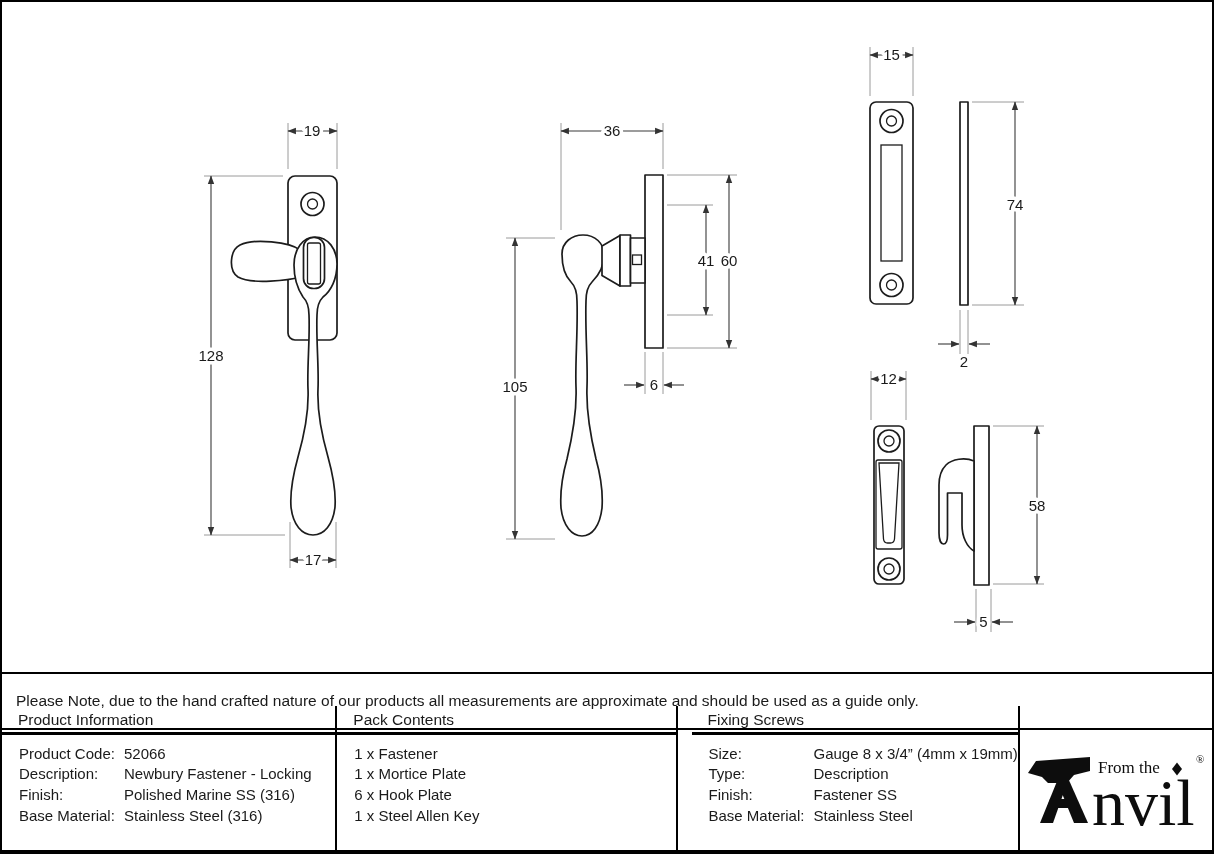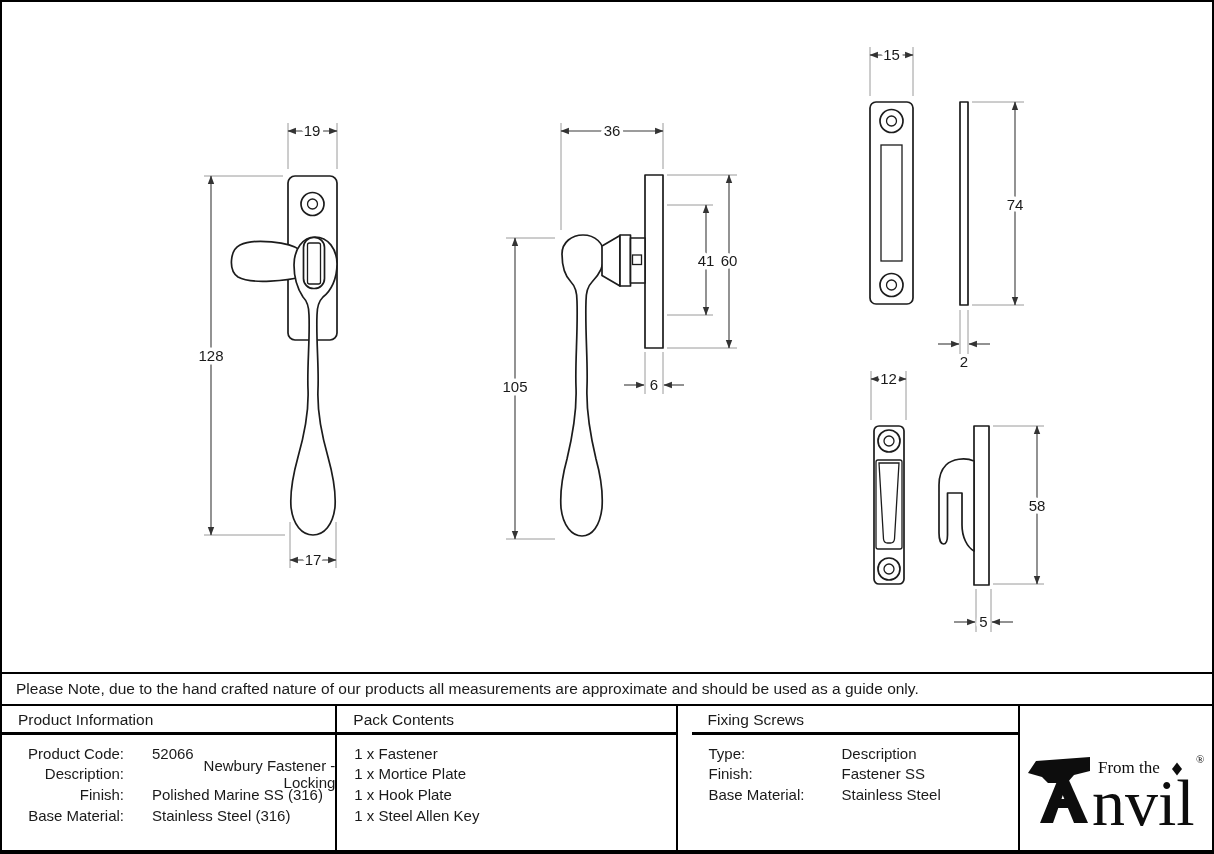--- a/index.html
+++ b/index.html
@@ -13,29 +13,29 @@
   svg .shape{fill:#fff; stroke:#1c1c1c; stroke-width:1.7; stroke-linejoin:round;}
   svg .shape-thin{fill:none; stroke:#1c1c1c; stroke-width:1.3;}
   svg .ext{stroke:#9a9a9a; stroke-width:1; fill:none;}
   svg .dim{stroke:#3a3a3a; stroke-width:1.1; fill:none;}
   svg text.dlabel{
     font-family:"Liberation Sans",sans-serif; font-size:15px; fill:#1a1a1a;
     text-anchor:middle; paint-order:stroke; stroke:#fff; stroke-width:7px; stroke-linejoin:round;
   }
   .bottom-section{position:absolute; top:670px; left:0; right:0; bottom:0; border-top:2px solid #000;}
   .note-row{height:30px; border-bottom:2px solid #000; display:flex; align-items:center;
-    padding:0 14px; font-size:15.5px;}
+    padding:12px 14px; font-size:15.5px;}
   .cols{position:absolute; top:32px; left:0; right:0; bottom:0; display:flex;}
   .col{position:relative; border-right:2px solid #000; box-sizing:border-box;}
-  .col.c1{width:343px;text-align:right;} .col.c2{width:348px;} .col.c3{width:336px;margin-left:14px;}
+  .col.c1{width:343px;} .col.c2{width:348px;} .col.c3{width:336px;margin-left:14px;}
   .col.c4{flex:1; border-right:none; display:flex; align-items:center; justify-content:flex-start;}
   .col-header{height:23px; border-bottom:3px solid #000; display:flex; align-items:flex-end;
     padding:0 0 3px 16px; font-size:15.5px;}
   .col-body{padding:8px 0 0 17px; font-size:15px;}
-  .kv{display:flex; align-items:center; height:20.6px;gap:28px;}
+  .kv{display:flex; align-items:center; height:20.6px;}
   .kv .k{width:105px; flex:none;}
   .li{display:flex; align-items:center; height:20.6px;}
   .logo-svg text{font-family:"Liberation Serif", serif; fill:#0d0d0d;}
   .logo-svg .big{font-size:66px;}
   .logo-svg .small{font-size:17px;}
   .logo-svg .reg{font-size:11px;}
 </style>
 </head>
 <body>
 
@@ -202,28 +202,32 @@
             <span class="v">Stainless Steel (316)</span>
           </div>
         </div>
       </div>
 
       <div class="col c2">
         <div class="col-header">Pack Contents</div>
         <div class="col-body">
           <div class="li">1 x Fastener</div>
           <div class="li">1 x Mortice Plate</div>
-          <div class="li">1 x Hook Plate</div>
+          <div class="li">6 x Hook Plate</div>
           <div class="li">1 x Steel Allen Key</div>
         </div>
       </div>
 
       <div class="col c3">
         <div class="col-header">Fixing Screws</div>
         <div class="col-body">
+          <div class="kv">
+            <span class="k">Size:</span>
+            <span class="v">Gauge 8 x 3/4” (4mm x 19mm)</span>
+          </div>
           <div class="kv">
             <span class="k">Type:</span>
             <span class="v">Description</span>
           </div>
           <div class="kv">
             <span class="k">Finish:</span>
             <span class="v">Fastener SS</span>
           </div>
           <div class="kv">
             <span class="k">Base Material:</span>

